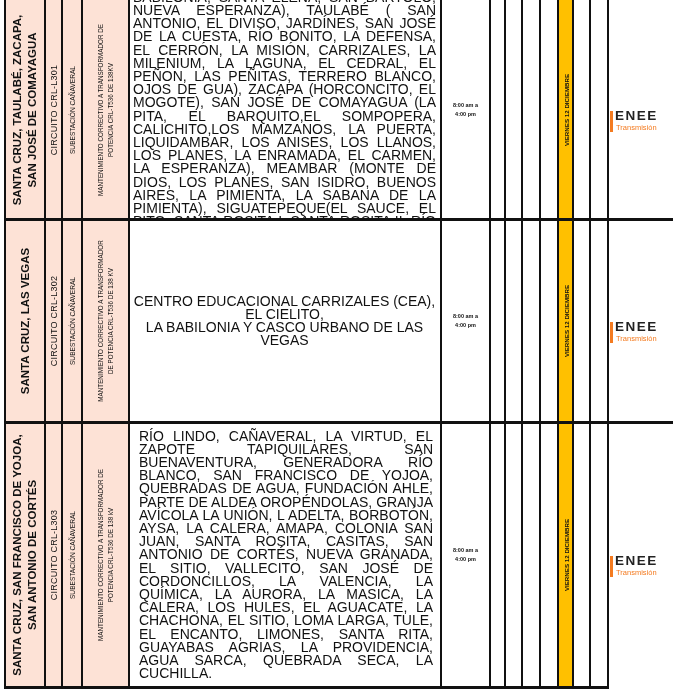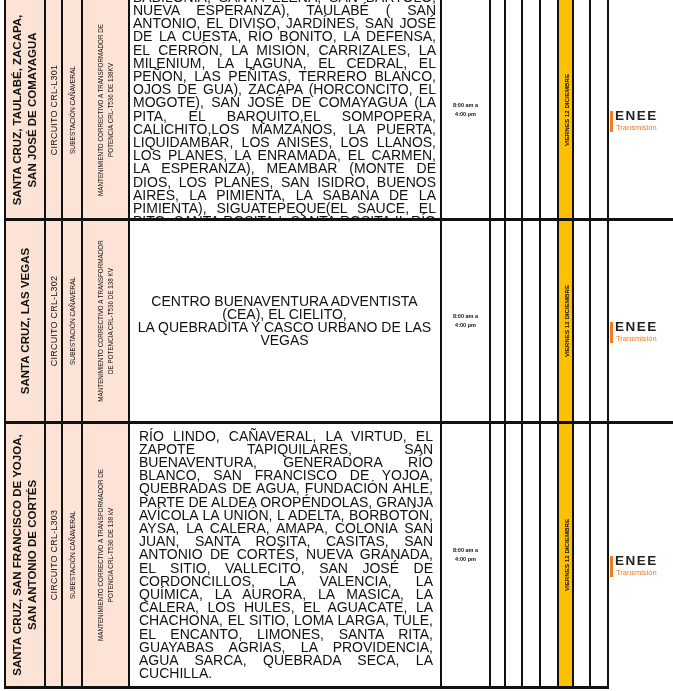--- a/index.html
+++ b/index.html
@@ -89,22 +89,22 @@
       <div class="vert sub">SUBESTACIÓN CAÑAVERAL</div>
     </div>
     <div class="cell pink" style="left:77px;width:47px;">
       <div class="vert maint">
         <div>MANTENIMIENTO CORRECTIVO A TRANSFORMADOR</div>
         <div>DE POTENCIA CRL-T536 DE 138 KV</div>
       </div>
     </div>
     <div class="cell" style="left:124px;width:312px;">
       <div class="desc center">
-        <div>CENTRO BUENAVENTURA ADVENTISTA (CEA), EL CIELITO,</div>
-        <div>LA QUEBRADITA Y CASCO URBANO DE LAS VEGAS</div>
+        <div>CENTRO EDUCACIONAL CARRIZALES (CEA), EL CIELITO,</div>
+        <div>LA BABILONIA Y CASCO URBANO DE LAS VEGAS</div>
       </div>
     </div>
     <div class="cell" style="left:436px;width:49px;">
       <div class="time">
         <div>8:00 am a</div>
         <div>4:00 pm</div>
       </div>
     </div>
     <div class="cell" style="left:485px;width:15px;"></div>
     <div class="cell" style="left:500px;width:17px;"></div>

